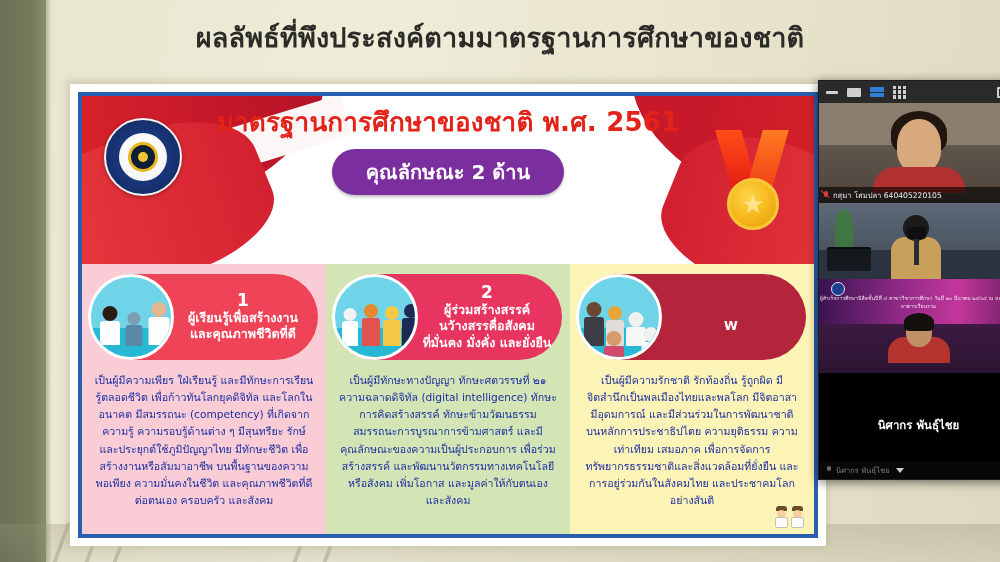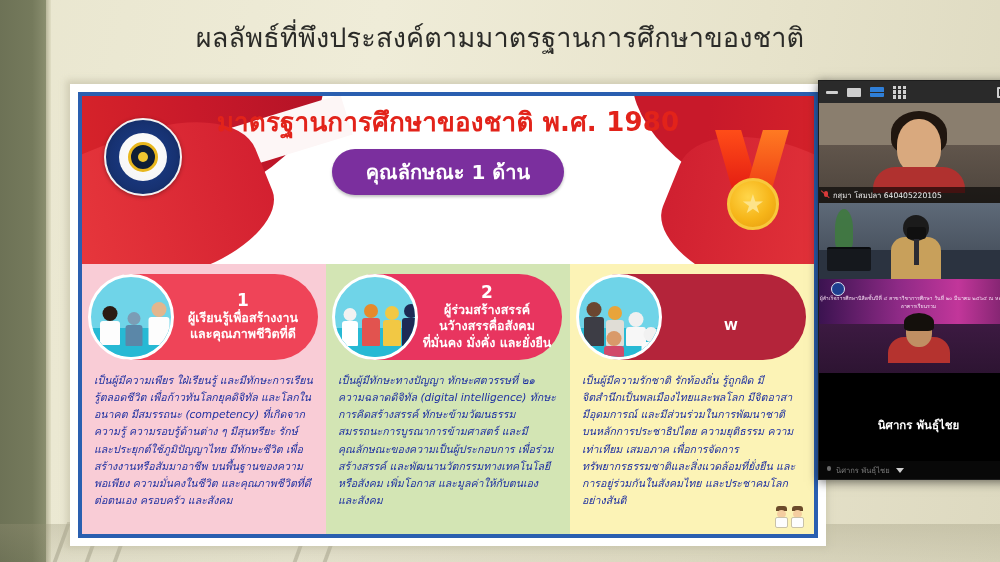--- a/index.html
+++ b/index.html
@@ -193,22 +193,21 @@
     padding: 4px 4px 4px 0;
   }
   .head-num { font-size: 17px; font-weight: bold; line-height: 1.1; }
   .head-label { font-size: 12.5px; font-weight: bold; line-height: 1.32; }
 
   .col-body {
     padding: 6px 12px 6px 12px;
     color: #1d2fa0;
     font-size: 10.6px;
     line-height: 1.62;
-    text-align: left;
-    font-style: italic;
+    text-align: center;
   }
   .col.c1 .col-body { color: #1c2ea0; }
   .col.c2 .col-body { color: #1c2ea0; }
   .col.c3 .col-body { color: #1c2ea0; }
 
   .mascots {
     position: absolute; right: 10px; bottom: 6px;
     display: flex; gap: 3px;
   }
   .mascot { width: 13px; height: 22px; position: relative; }
@@ -334,21 +333,21 @@
   <div id="wall-seam"></div>
   <div id="floor-shadow"></div>
   <div class="floor-line" style="left:60px;"></div>
   <div class="floor-line" style="left:92px;"></div>
   <div class="floor-line" style="left:120px;"></div>
   <div class="floor-line" style="left:300px;"></div>
   <div class="floor-line" style="left:330px;"></div>
 </div>
 
 <div style="position:absolute; left:0; top:16px; width:1000px; text-align:center;
-            font-size:27px; font-weight:normal; color:#2b2b28; letter-spacing:.2px;">ผลลัพธ์ที่พึงประสงค์ตามมาตรฐานการศึกษาของชาติ</div>
+            font-size:27px; font-weight:bold; color:#2b2b28; letter-spacing:.2px;">ผลลัพธ์ที่พึงประสงค์ตามมาตรฐานการศึกษาของชาติ</div>
 
 <div id="slide-shadow"></div>
 <div id="slide">
   <div id="slide-inner">
 
     <div id="slide-header">
       <div class="ribbon" id="ribbon-red-l"></div>
       <div class="ribbon" id="ribbon-white-l"></div>
       <div class="ribbon" id="ribbon-red-l2"></div>
       <div class="ribbon" id="ribbon-red-r"></div>
@@ -362,23 +361,23 @@
 
       <div id="medal">
         <div class="rib a"></div>
         <div class="rib b"></div>
         <div class="disc">
             <span style="font-size:26px;line-height:1;color:#fde38a;">★</span>
           </div>
       </div>
 
       <div id="header-text">
-        <div id="slide-title">มาตรฐานการศึกษาของชาติ พ.ศ. 1980</div>
+        <div id="slide-title">มาตรฐานการศึกษาของชาติ พ.ศ. 2561</div>
         <div id="pill-wrap">
-          <span id="pill">คุณลักษณะ 1 ด้าน</span>
+          <span id="pill">คุณลักษณะ 2 ด้าน</span>
         </div>
       </div>
     </div>
 
     <div id="columns">
 
       <div class="col c1">
         <div class="col-head">
           <div class="head-circle">
             <div class="ground"></div>

